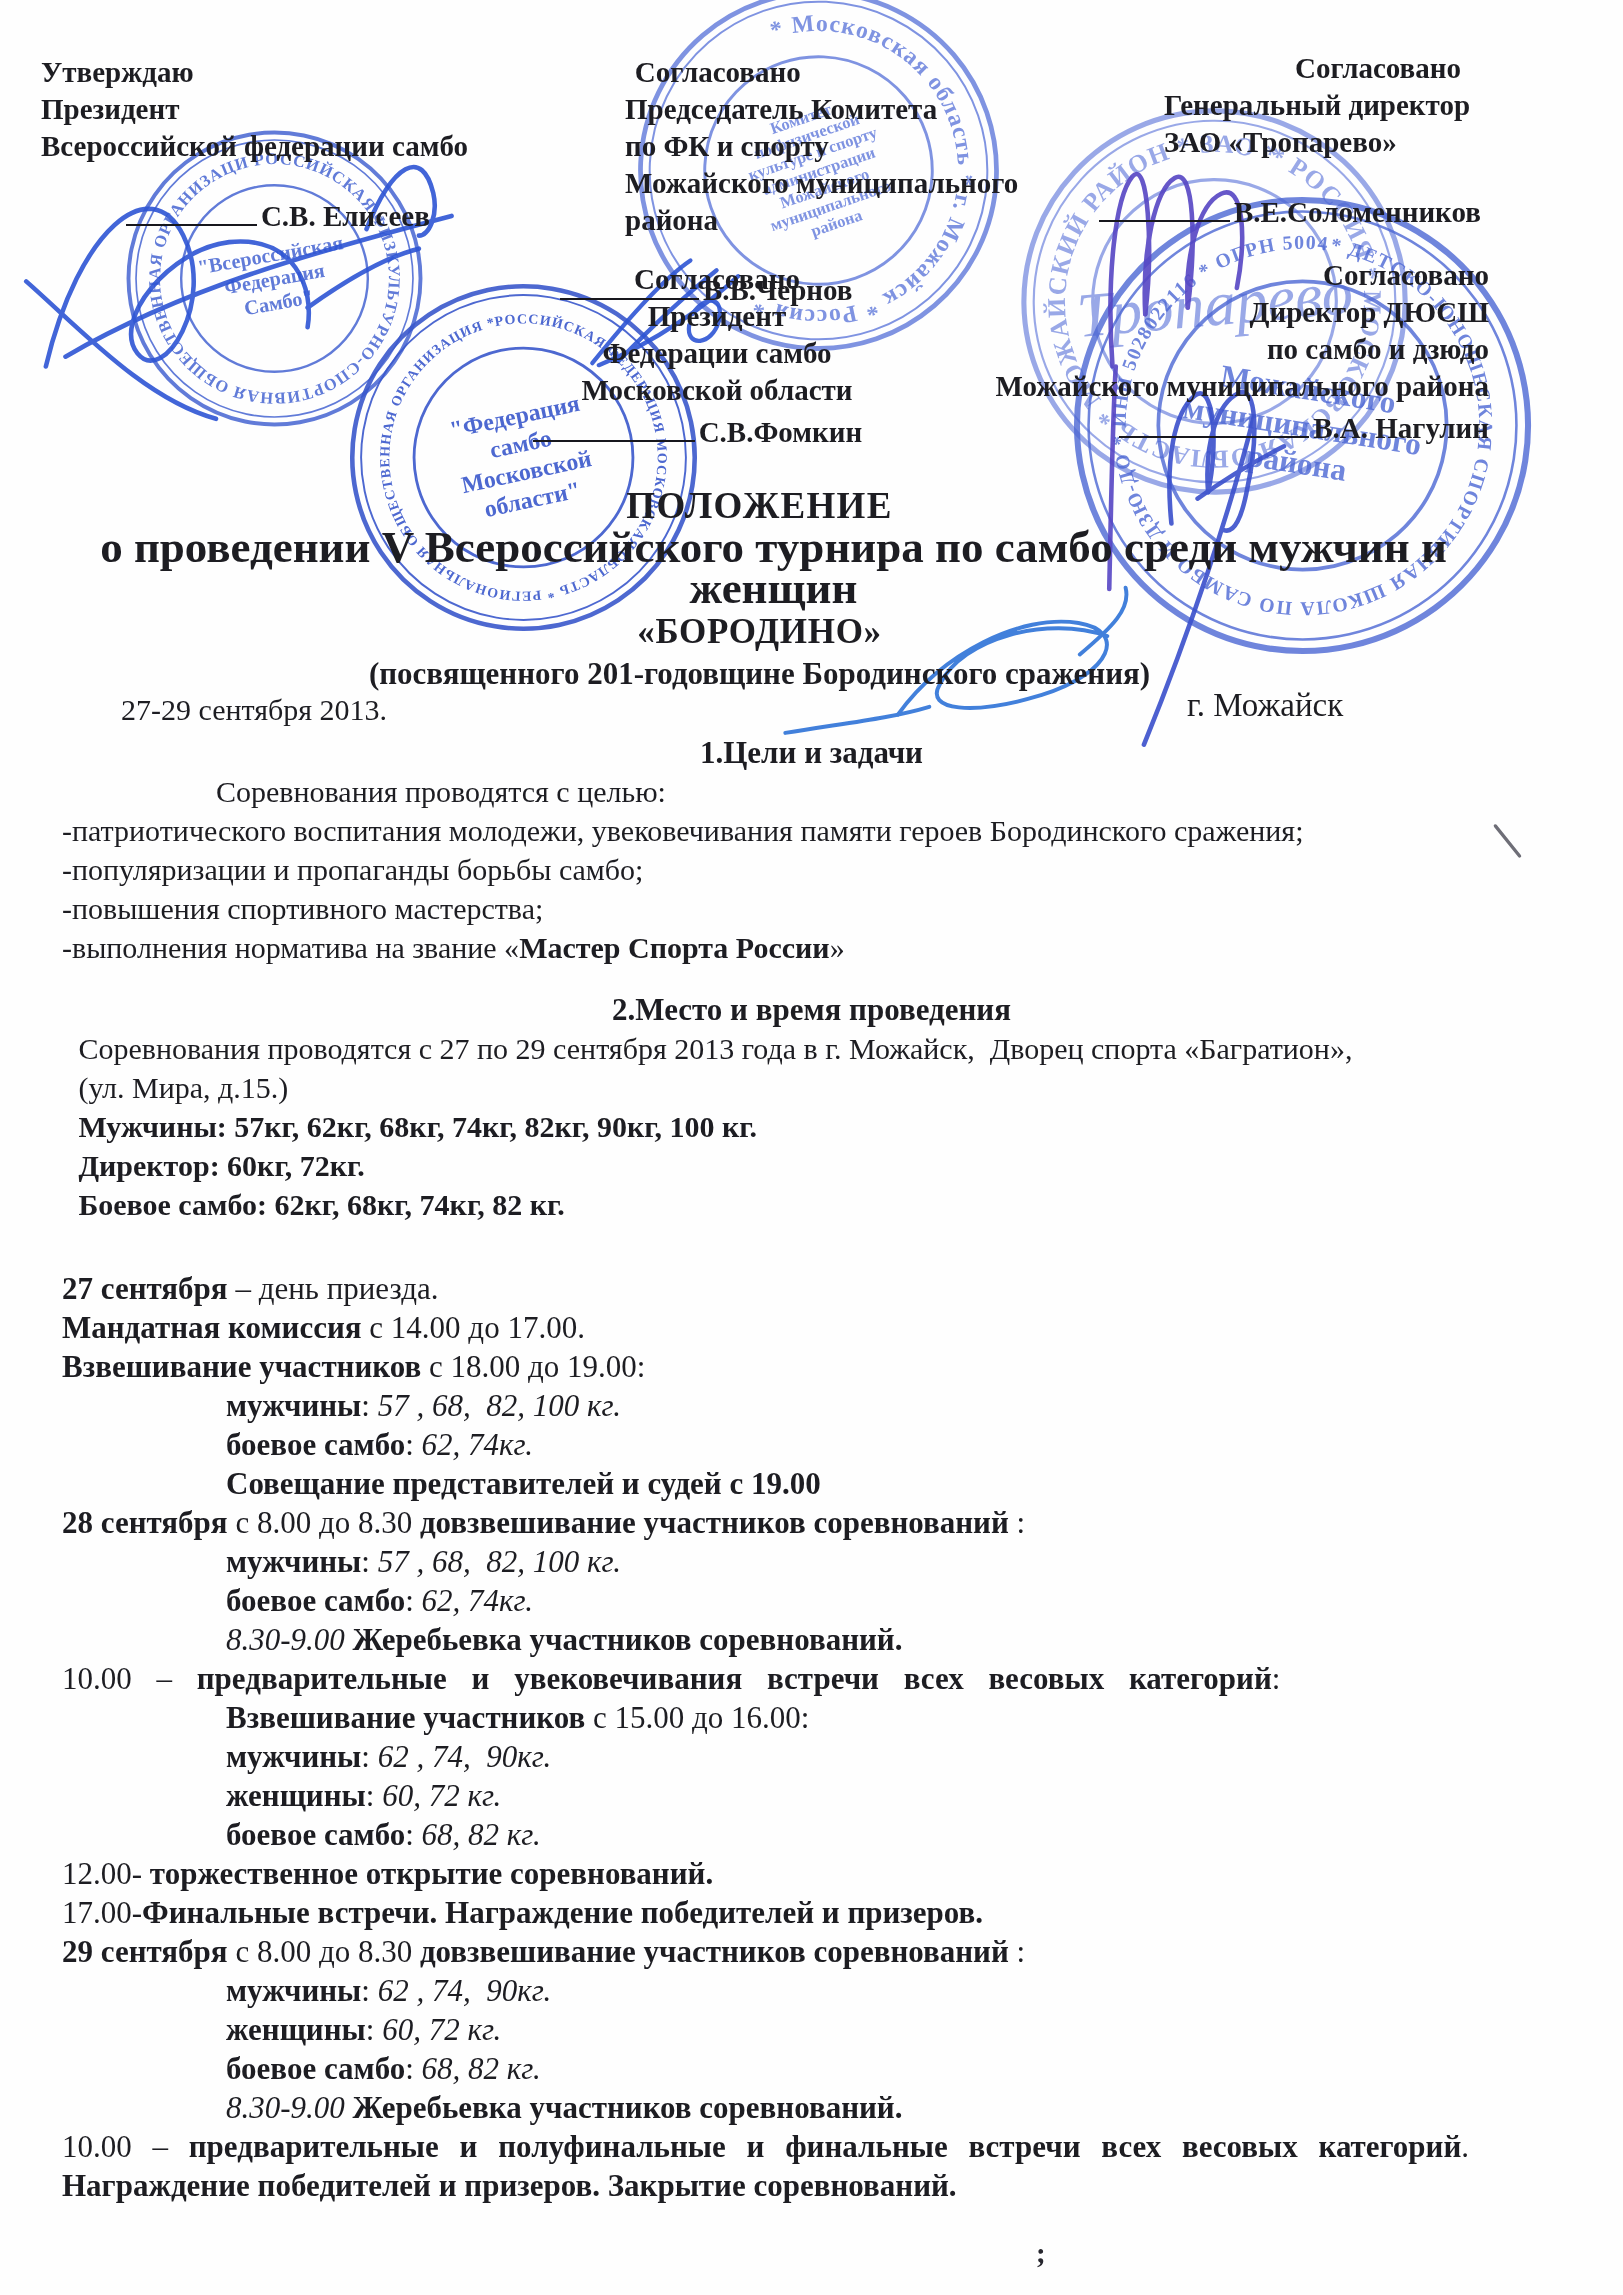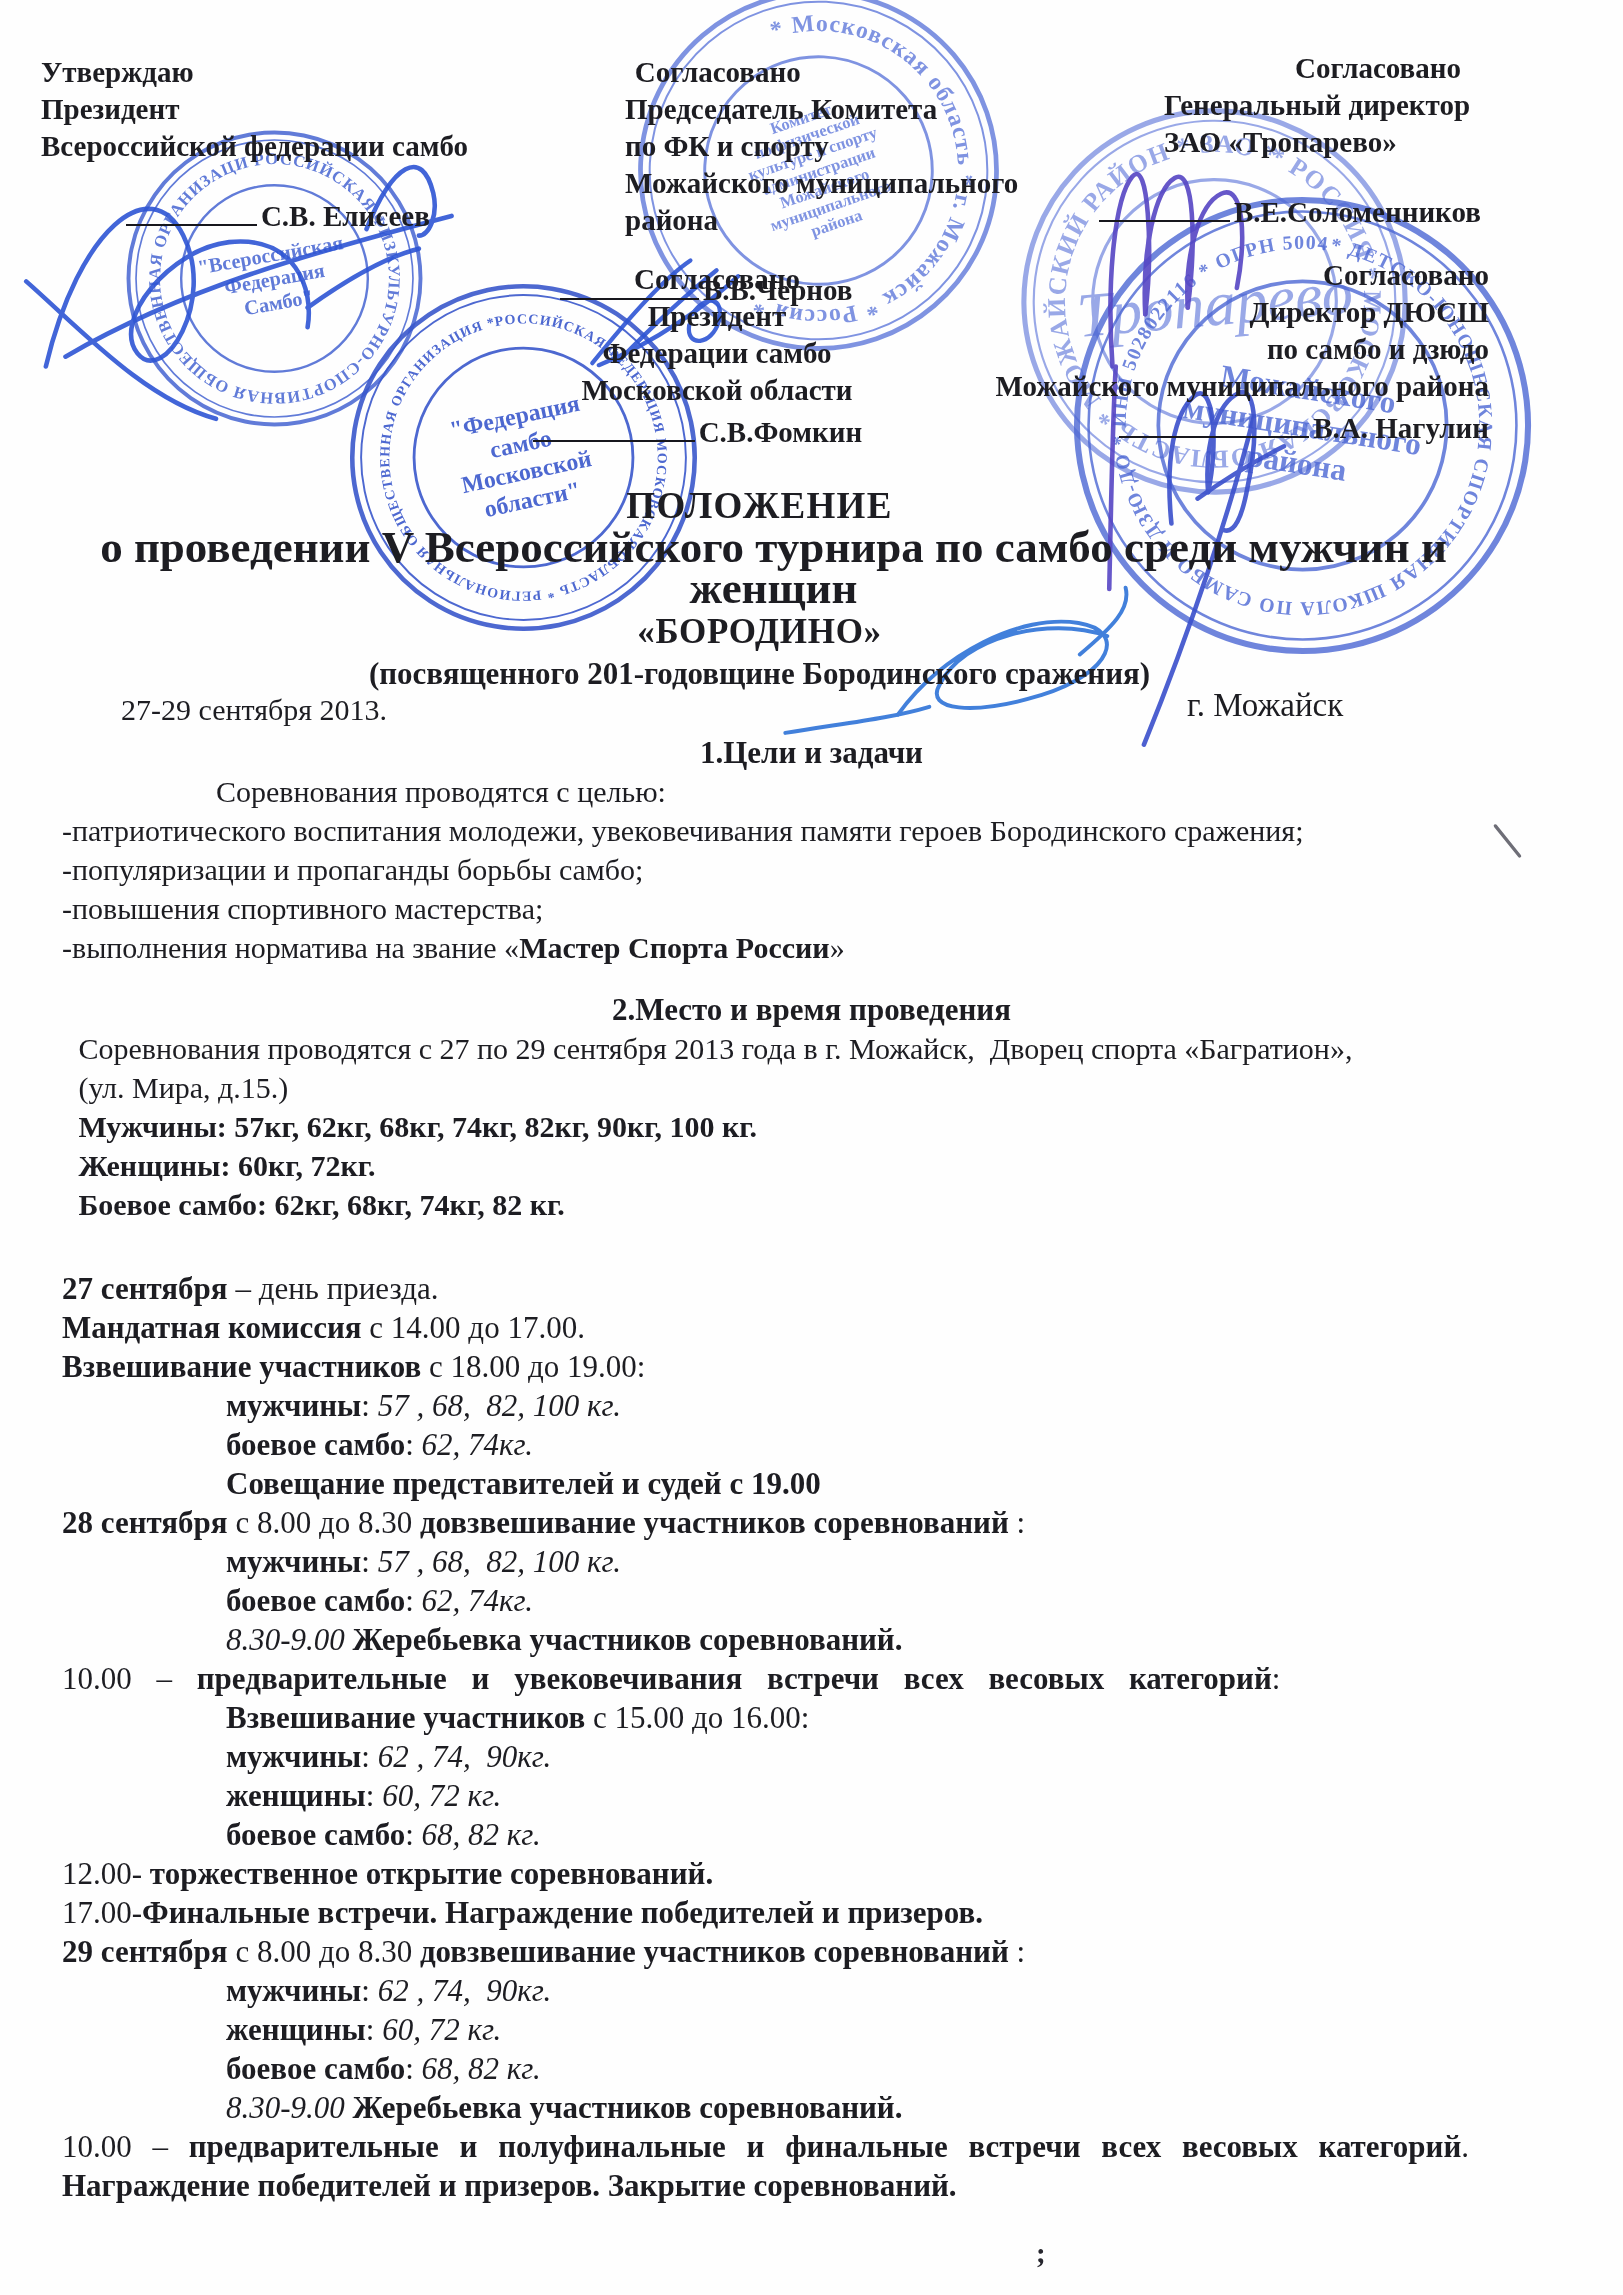--- a/index.html
+++ b/index.html
@@ -215,21 +215,21 @@
         <div class="rl"><span>-выполнения норматива на звание «</span><span class="b">Мастер Спорта России</span><span>»</span></div>
       </div>
   </div>
 
   <div class="block venueblock">
     <div class="h">2.Место и время проведения</div>
     <div>
         <div class="rl"><span>Соревнования проводятся с 27 по 29 сентября 2013 года в г. Можайск,  Дворец спорта «Багратион»,</span></div>
         <div class="rl"><span>(ул. Мира, д.15.)</span></div>
         <div class="rl"><span class="b">Мужчины: 57кг, 62кг, 68кг, 74кг, 82кг, 90кг, 100 кг.</span></div>
-        <div class="rl"><span class="b">Женщины: 60кг, 72кг.</span></div>
+        <div class="rl"><span class="b">Директор: 60кг, 72кг.</span></div>
         <div class="rl"><span class="b">Боевое самбо: 62кг, 68кг, 74кг, 82 кг.</span></div>
       </div>
   </div>
 
   <div class="block schedblock">
       <div class="rl"><span class="b">27 сентября</span><span> – день приезда.</span></div>
       <div class="rl"><span class="b">Мандатная комиссия</span><span> с 14.00 до 17.00.</span></div>
       <div class="rl"><span class="b">Взвешивание участников</span><span> с 18.00 до 19.00:</span></div>
       <div class="rl ml2"><span class="b">мужчины</span><span>: </span><span class="i">57 , 68,  82, 100 кг.</span></div>
       <div class="rl ml2"><span class="b">боевое самбо</span><span>: </span><span class="i">62, 74кг.</span></div>

